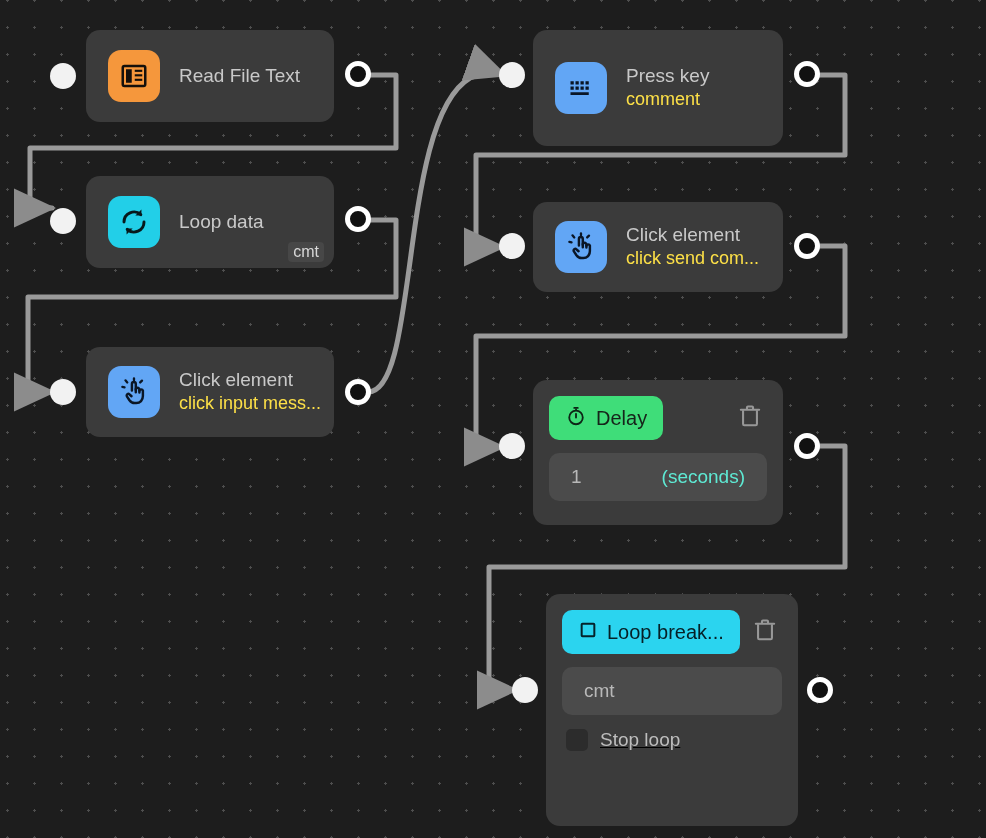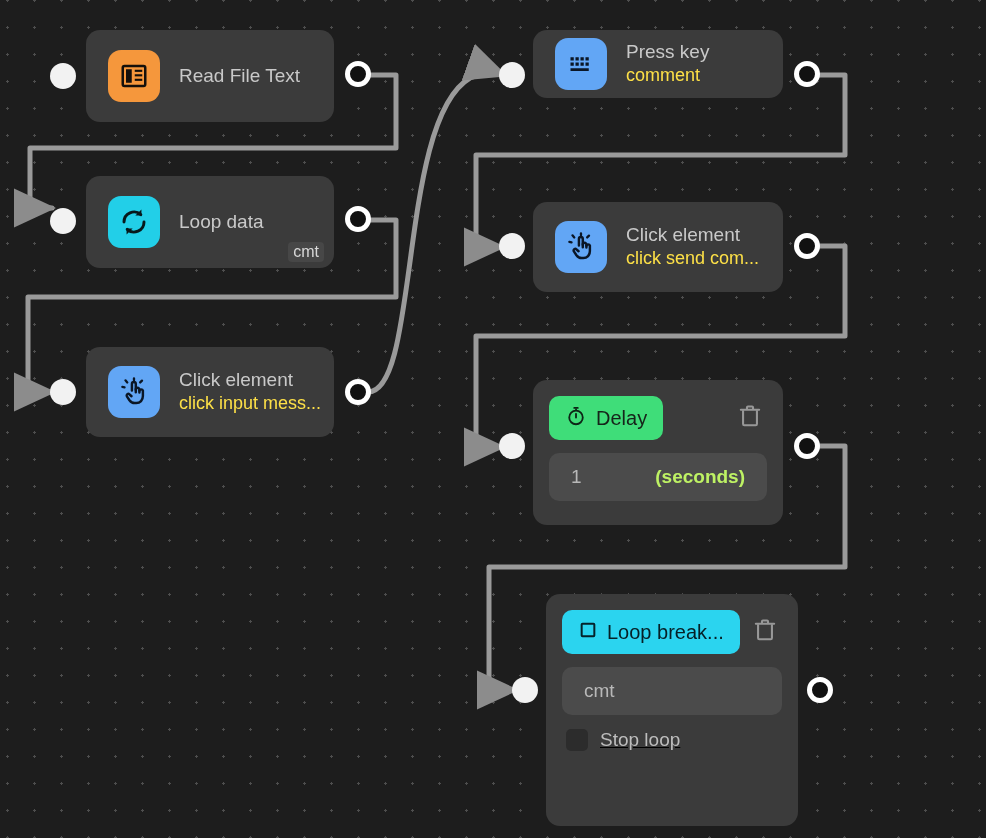--- a/index.html
+++ b/index.html
@@ -82,21 +82,21 @@
   .trash { padding: 4px; cursor: pointer; opacity: .85; }
   .field {
     margin-top: 13px;
     height: 48px;
     background: #4b4b4b;
     border-radius: 10px;
     display: flex; align-items: center;
     padding: 0 22px;
   }
   .field-value { font-size: 19px; color: #b8b8b8; }
-  .field-suffix { font-size: 19px; color: #bef264; margin-left: auto; font-weight: bold; }
+  .field-suffix { font-size: 19px; color: #5eead4; margin-left: auto; }
   .checkrow { display: flex; align-items: center; margin-top: 14px; padding-left: 4px; text-decoration: underline; }
   .checkbox {
     width: 22px; height: 22px;
     background: #2c2c2c;
     border-radius: 5px;
     flex: 0 0 auto;
   }
   .checkrow .cb-label { font-size: 19px; color: #bdbdbd; margin-left: 12px; }
 
   
@@ -169,21 +169,21 @@
         <path d="M15.8 10.6a1.4 1.4 0 0 1 2.7 0v4.2c0 3-2.1 5.4-5.1 5.4h-1.3c-2 0-3-.8-4-2.2l-2-3a1.3 1.3 0 0 1 2-1.6l1.6 1.5" fill="none" stroke="#0a1626" stroke-width="1.9" stroke-linecap="round" stroke-linejoin="round"></path>
         <path d="M6.4 4.2 L5 2.6 M11.6 2.6 L11.6 1 M16.4 4.2 L17.8 2.8 M4.3 8 L2.6 7.6" stroke="#0a1626" stroke-width="1.8" stroke-linecap="round"></path>
       </svg>
     </div>
     <div class="node-text">
       <div class="node-title">Click element</div>
       <div class="node-sub">click input mess...</div>
     </div>
   </div>
 
-  <div class="node node-simple" style="left:533px; top:30px; width:250px; height:68px;">
+  <div class="node node-simple" style="left:533px; top:30px; width:250px; height:116px;">
     <div class="node-icon" style="background:#62a6f5;">
       <svg width="30" height="30" viewBox="0 0 24 24">
         <g fill="#0a1626">
           <rect x="3.6" y="6.6" width="2.6" height="2.6"></rect>
           <rect x="7.6" y="6.6" width="2.6" height="2.6"></rect>
           <rect x="11.6" y="6.6" width="2.6" height="2.6"></rect>
           <rect x="15.6" y="6.6" width="2.6" height="2.6"></rect>
           <rect x="3.6" y="10.8" width="2.6" height="2.6"></rect>
           <rect x="7.6" y="10.8" width="2.6" height="2.6"></rect>
           <rect x="11.6" y="10.8" width="2.6" height="2.6"></rect>

